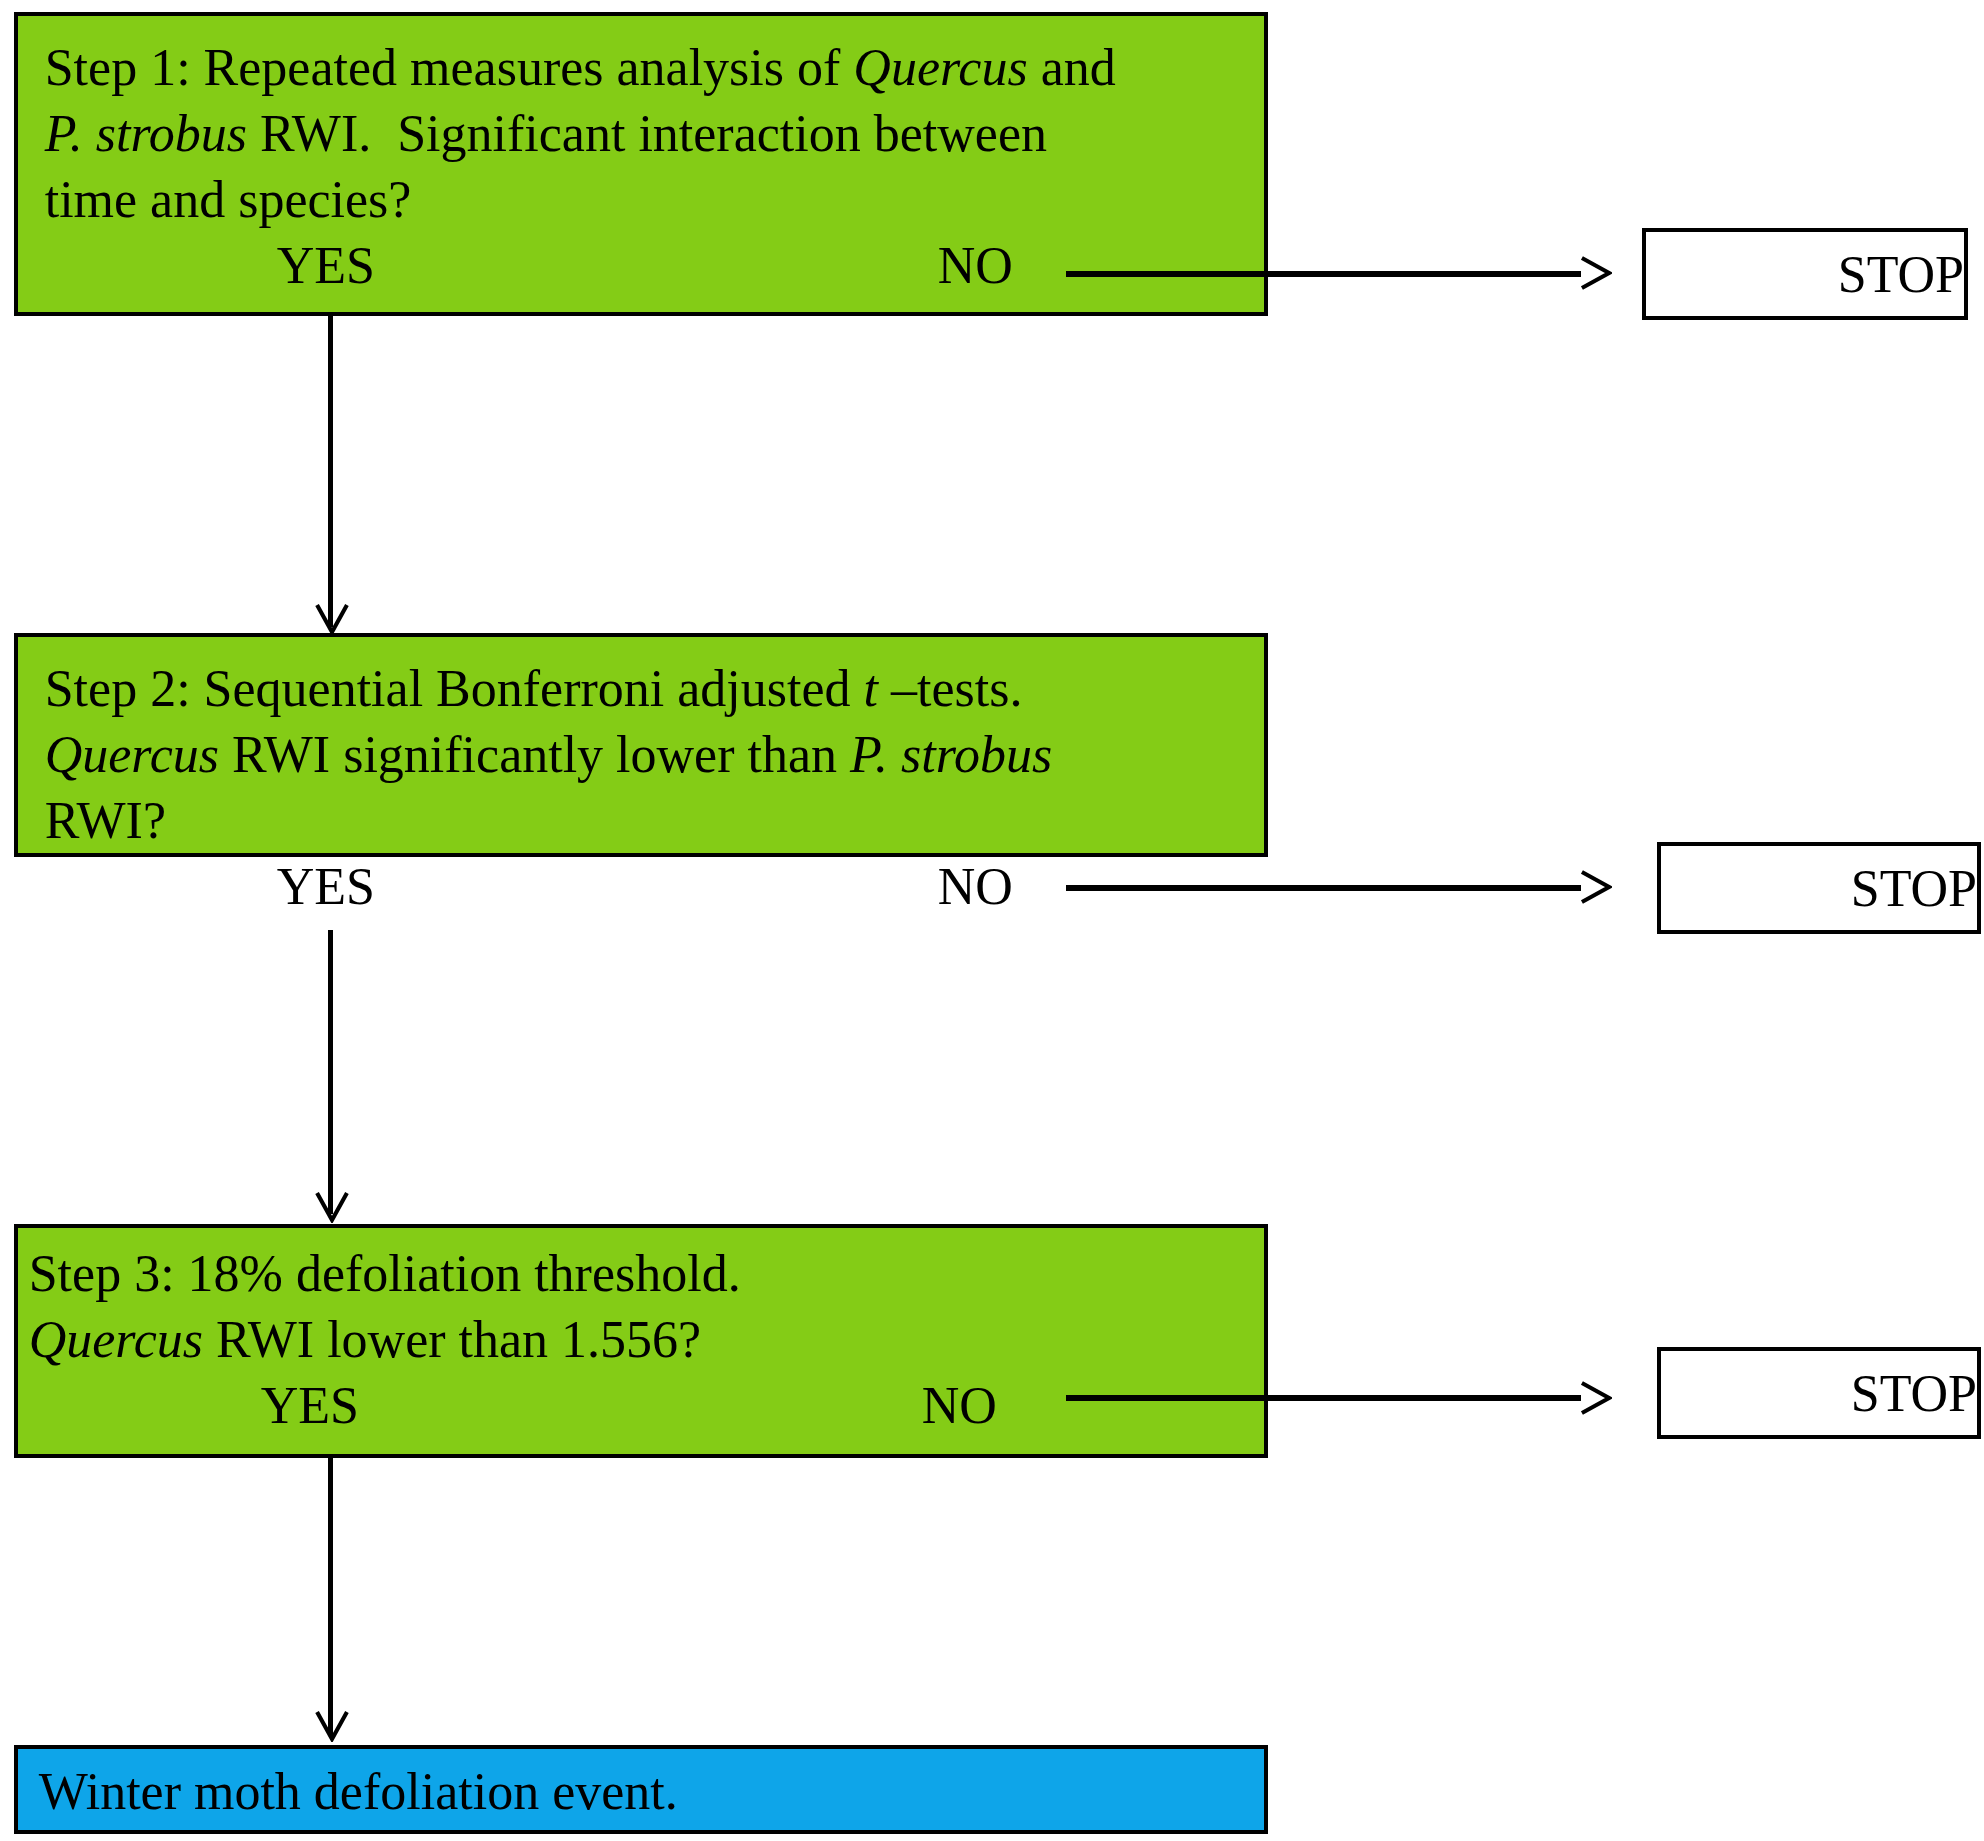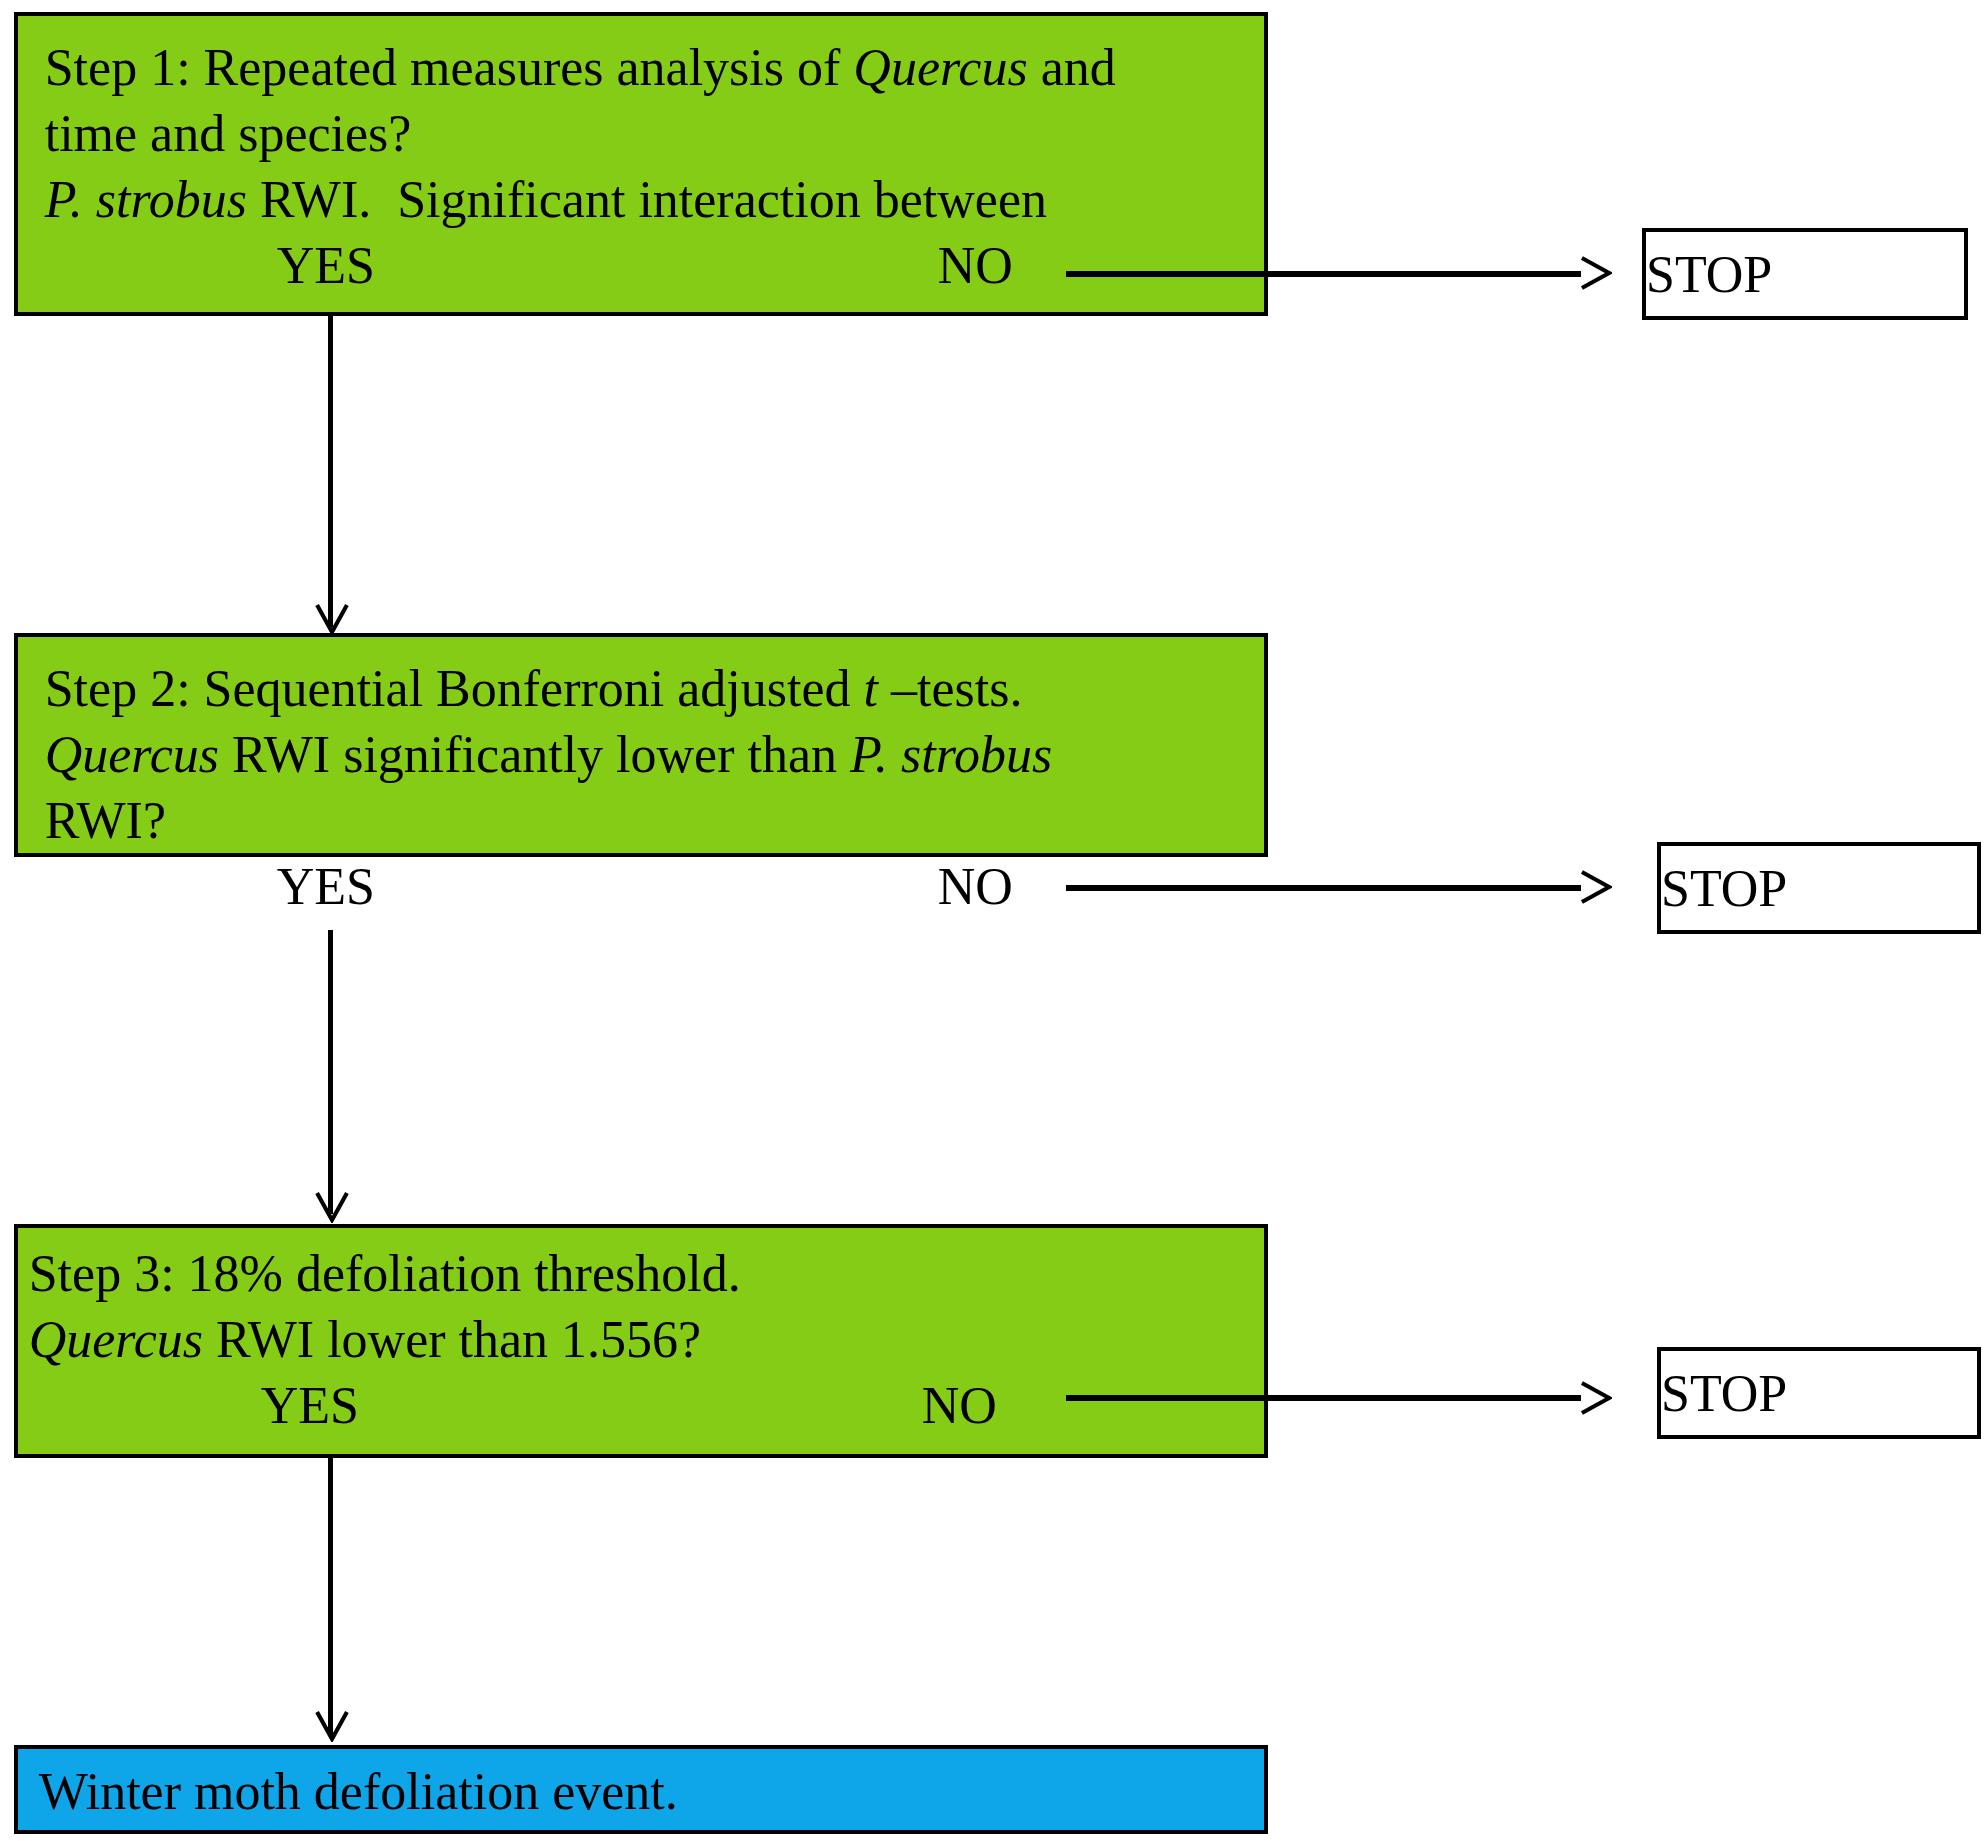--- a/index.html
+++ b/index.html
@@ -62,21 +62,21 @@
   }
 
   
   .stop-box {
     position: absolute;
     border: 4.8px solid #000;
     box-sizing: border-box;
     background: #fff;
     display: flex;
     align-items: center;
-    justify-content: flex-start;
+    justify-content: flex-end;
   }
   #stop1 { left: 1642px; top: 228px;  width: 326px; height: 92px; }
   #stop2 { left: 1657px; top: 842px; width: 324px; height: 92px; }
   #stop3 { left: 1657px; top: 1347px; width: 324px; height: 92px; }
 
   
   .hline {
     position: absolute;
     left: 1066px;
     width: 515px;
@@ -107,22 +107,22 @@
   #d3 { left: 313px; top: 1709px; }
 </style>
 </head>
 <body>
 
 <div class="canvas">
 
   <div class="step-box" id="step1">
     <div class="lines">
         <div class="tline"><span>Step 1: Repeated measures analysis of </span><em>Quercus</em><span> and</span></div>
+        <div class="tline"><em>P. strobus</em><span> RWI.&nbsp; Significant interaction between</span></div>
         <div class="tline"><span>time and species?</span></div>
-        <div class="tline"><em>P. strobus</em><span> RWI.&nbsp; Significant interaction between</span></div>
       </div>
     <div class="decision-row">
       <span class="yes-label">YES</span>
       <span class="no-label">NO</span>
     </div>
   </div>
 
   <div class="step-box" id="step2">
     <div class="lines">
         <div class="tline"><span>Step 2: Sequential Bonferroni adjusted </span><em>t</em><span> –tests.</span></div>

